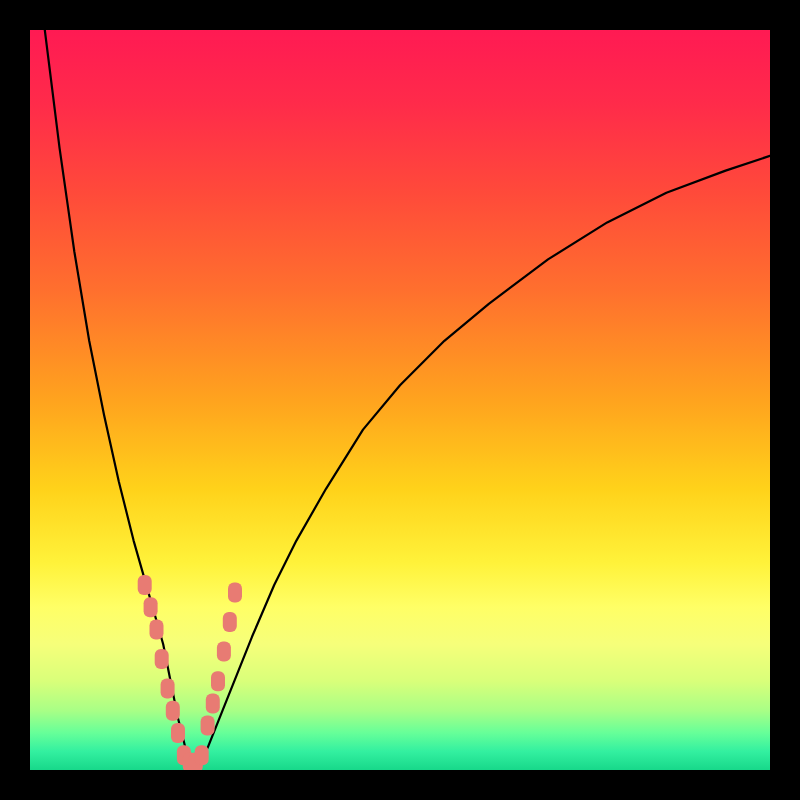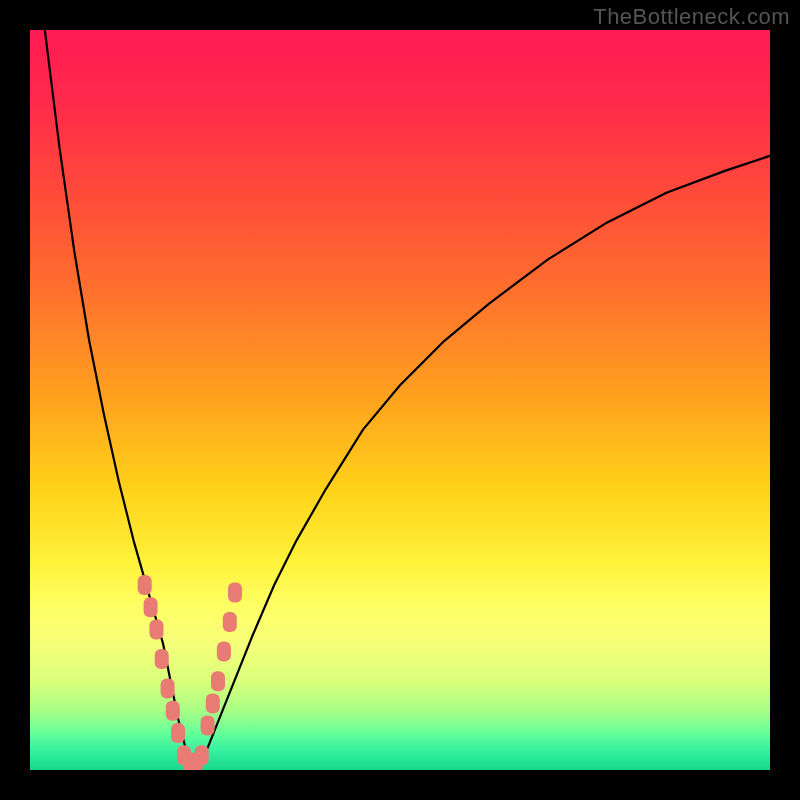--- a/index.html
+++ b/index.html
@@ -92,14 +92,13 @@
           <rect x="192.8" y="582.0" width="14" height="20" rx="6" ry="6" fill="#e87b73"></rect>
           <rect x="198.0" y="552.4" width="14" height="20" rx="6" ry="6" fill="#e87b73"></rect>
           <rect x="146.9" y="715.2" width="14" height="20" rx="6" ry="6" fill="#e87b73"></rect>
           <rect x="152.8" y="722.6" width="14" height="20" rx="6" ry="6" fill="#e87b73"></rect>
           <rect x="158.8" y="722.6" width="14" height="20" rx="6" ry="6" fill="#e87b73"></rect>
           <rect x="164.7" y="715.2" width="14" height="20" rx="6" ry="6" fill="#e87b73"></rect>
         </g>
     </svg>
   </div>
 
-  <div class="watermark">TheBottleneck.com</div>
 </div>
 
 </body></html>

